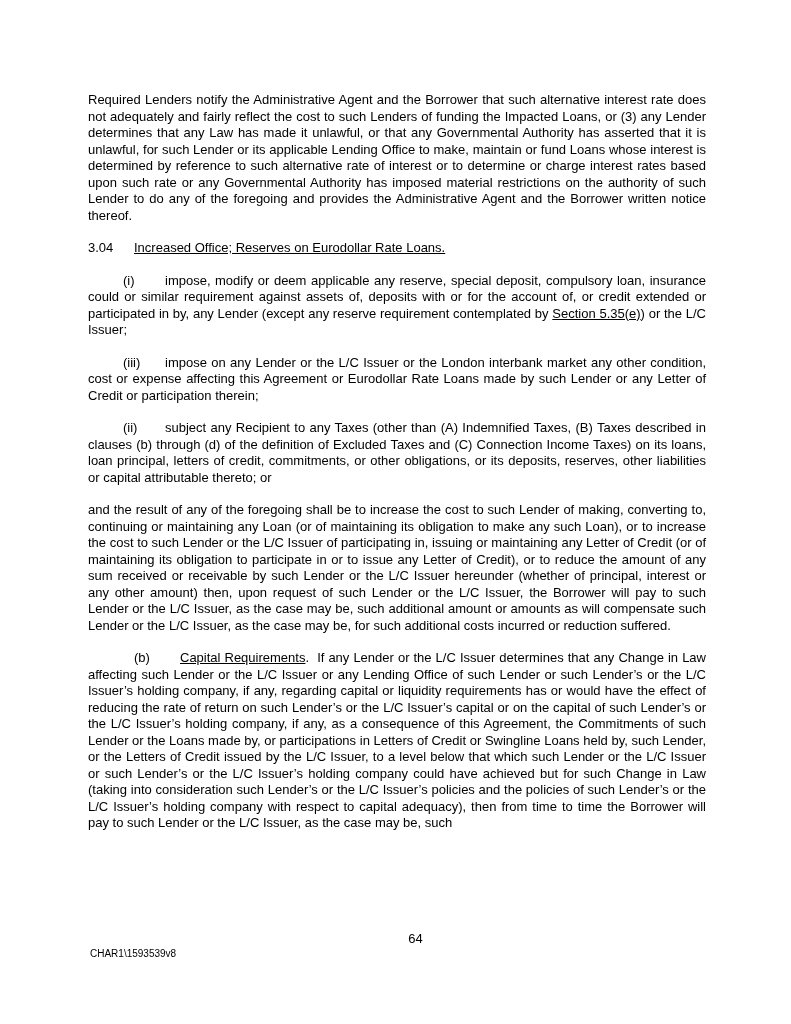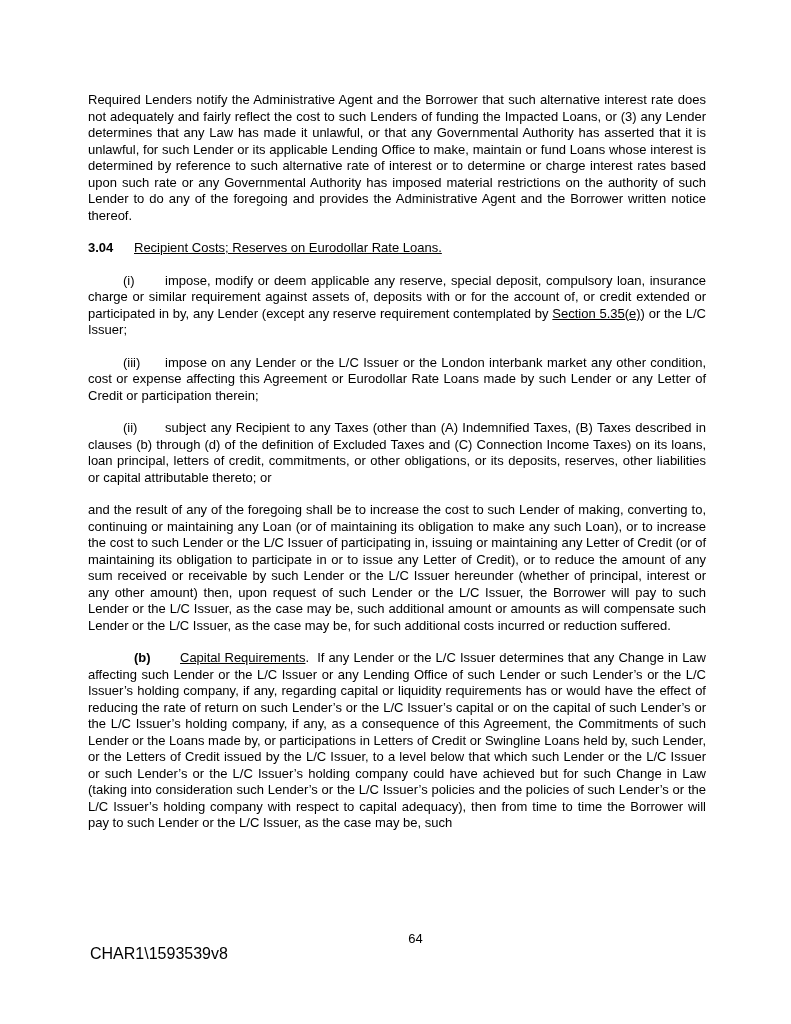--- a/index.html
+++ b/index.html
@@ -24,55 +24,55 @@
     top: 92px;
     width: 618px;
   }
   .content p {
     margin: 0 0 16px 0;
     text-align: justify;
   }
   .ind1 { margin-left: 53px; }          
   .suba { margin-left: 53px; text-indent: 46px; }   
   .clause { margin-left: 99px; text-indent: 35px; } 
-  .tab46 { display: inline-block; width: 46px; text-indent: 0; font-weight: bold; }
+  .tab46 { display: inline-block; width: 46px; text-indent: 0; }
   .tab42 { display: inline-block; width: 42px; text-indent: 0; }
   .u { text-decoration: underline; }
   .pagenum {
     position: absolute;
     top: 931px;
     left: 0;
     width: 100%;
     text-align: center;
     font-size: 13px;
     padding-left: 28px;
   }
   .docid {
     position: absolute;
     left: 90px;
     top: 948px;
-    font-size: 16px;
+    font-size: 10px;
     line-height: 12px;
   }
 </style>
 </head>
 <body>
 
 <div class="page">
   <div class="content">
 
     <p class="ind1">Required Lenders notify the Administrative Agent and the Borrower that such alternative interest rate does not adequately and fairly reflect the cost to such Lenders of funding the Impacted Loans, or (3) any Lender determines that any Law has made it unlawful, or that any Governmental Authority has asserted that it is unlawful, for such Lender or its applicable Lending Office to make, maintain or fund Loans whose interest is determined by reference to such alternative rate of interest or to determine or charge interest rates based upon such rate or any Governmental Authority has imposed material restrictions on the authority of such Lender to do any of the foregoing and provides the Administrative Agent and the Borrower written notice thereof.</p>
 
     <p class="ind1">
-      <span class="tab46">3.04</span><span class="u">Recipient Costs; Reserves on Eurodollar Rate Loans.</span>
+      <span class="tab46">3.04</span><span class="u">Increased Office; Reserves on Eurodollar Rate Loans.</span>
     </p>
 
 
     <p class="clause">
-      <span class="tab42">(i)</span><span>impose, modify or deem applicable any reserve, special deposit, compulsory loan, insurance charge or similar requirement against assets of, deposits with or for the account of, or credit extended or participated in by, any Lender (except any reserve requirement contemplated by </span><span class="u">Section 5.35(e)</span><span>) or the L/C Issuer;</span>
+      <span class="tab42">(i)</span><span>impose, modify or deem applicable any reserve, special deposit, compulsory loan, insurance could or similar requirement against assets of, deposits with or for the account of, or credit extended or participated in by, any Lender (except any reserve requirement contemplated by </span><span class="u">Section 5.35(e)</span><span>) or the L/C Issuer;</span>
     </p>
 
     <p class="clause">
       <span class="tab42">(iii)</span><span>impose on any Lender or the L/C Issuer or the London interbank market any other condition, cost or expense affecting this Agreement or Eurodollar Rate Loans made by such Lender or any Letter of Credit or participation therein;</span>
     </p>
 
     <p class="clause">
       <span class="tab42">(ii)</span><span>subject any Recipient to any Taxes (other than (A) Indemnified Taxes, (B) Taxes described in clauses (b) through (d) of the definition of Excluded Taxes and (C) Connection Income Taxes) on its loans, loan principal, letters of credit, commitments, or other obligations, or its deposits, reserves, other liabilities or capital attributable thereto; or</span>
     </p>
 

